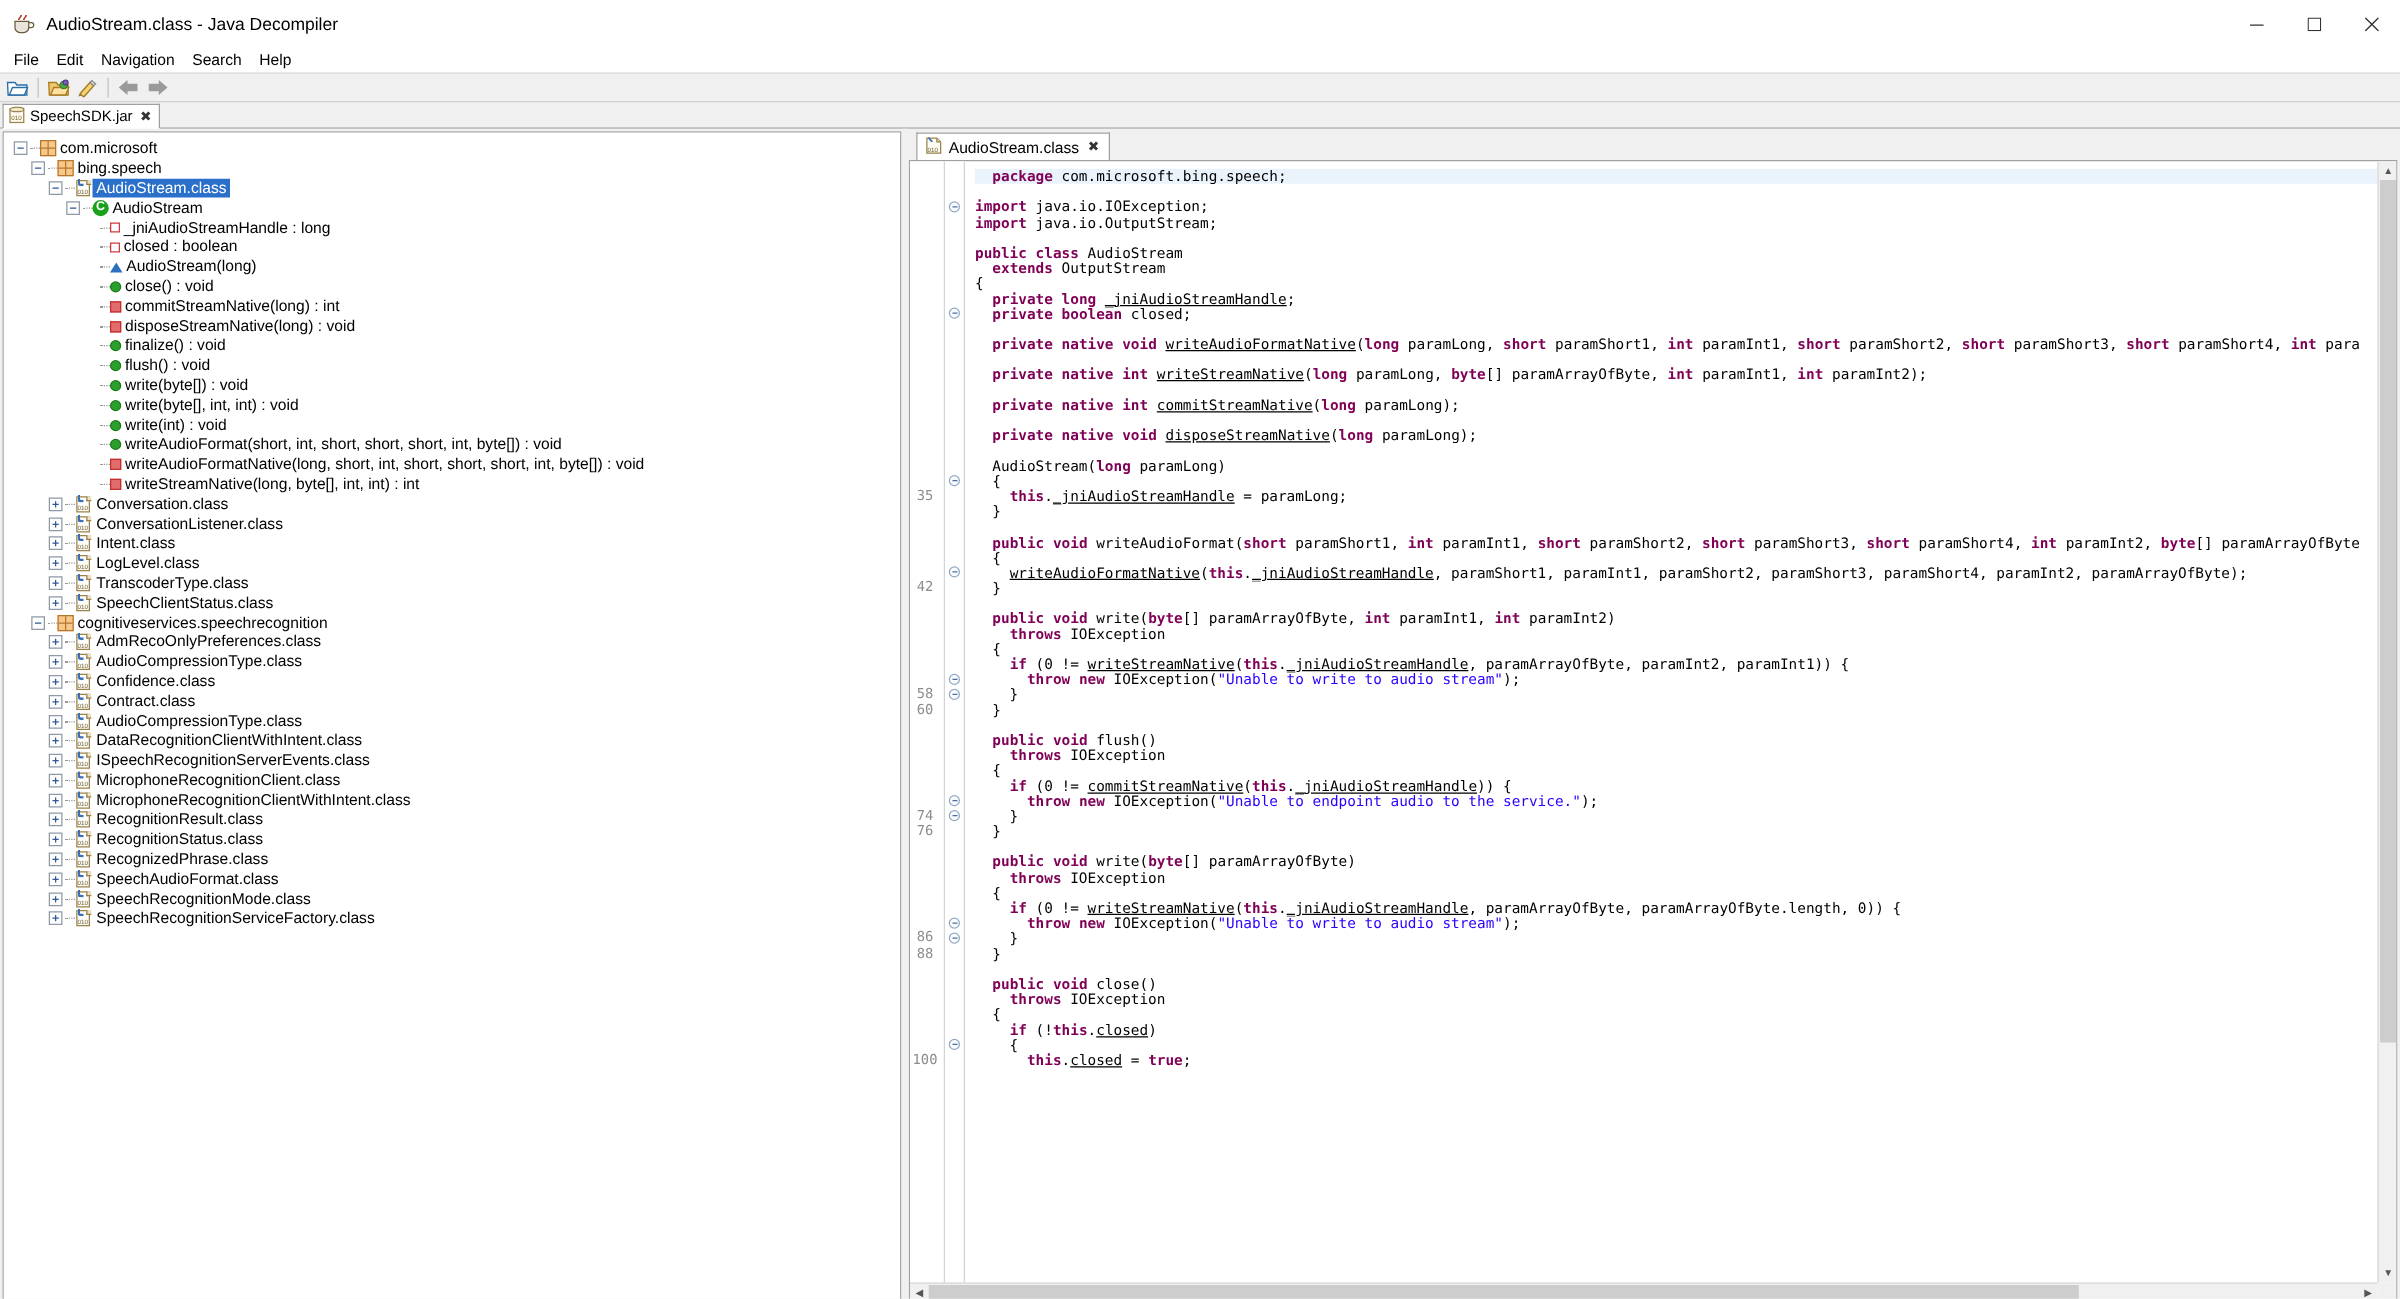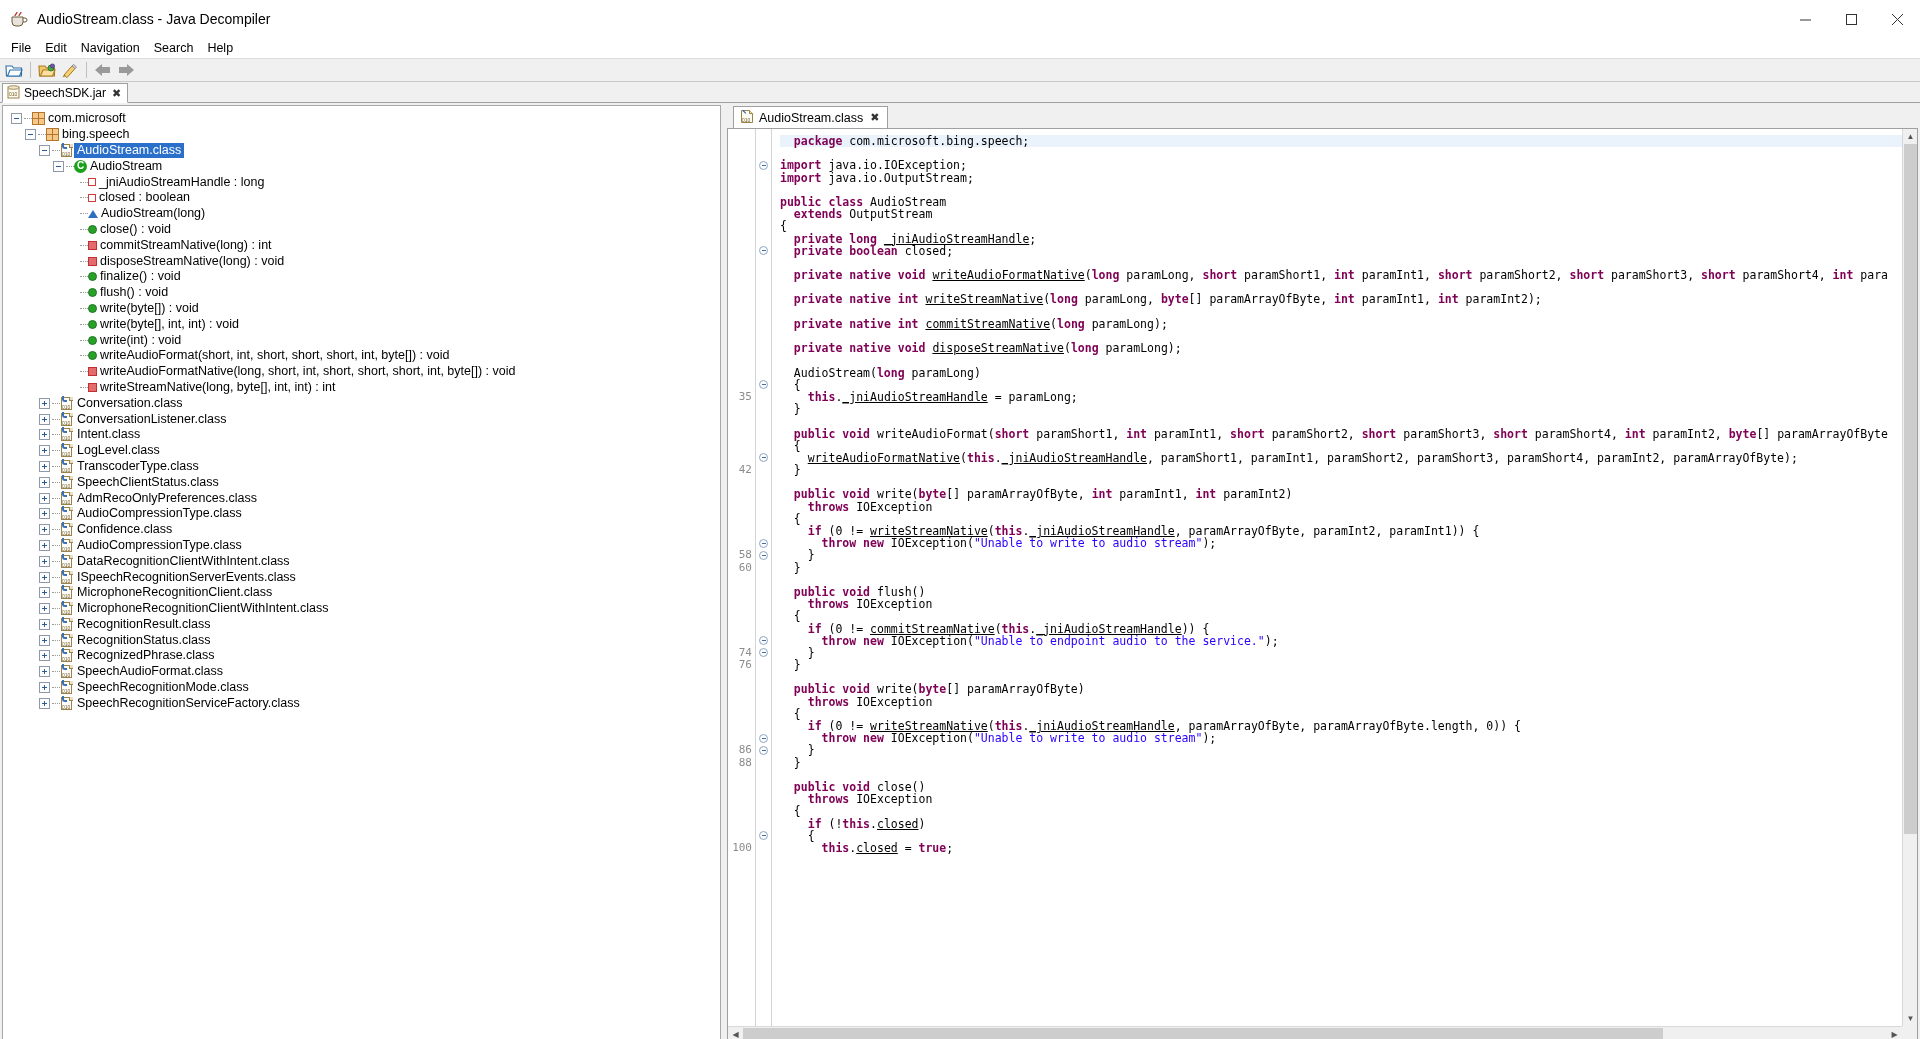--- a/index.html
+++ b/index.html
@@ -290,21 +290,21 @@
     border-right: 1px solid #d4d4d4;
     flex: 0 0 auto;
     position: relative;
     font-family: "DejaVu Sans Mono", monospace;
     font-size: 11px;
     color: #8c8c8c;
     padding-top: 6px;
   }
   .gutter .gl {
     height: 12.2px;
-    text-align: right;
+    text-align: center;
     padding-right: 3px;
     line-height: 12.2px;
   }
   .foldcol {
     width: 16px;
     background: #ffffff;
     border-right: 1px solid #d4d4d4;
     flex: 0 0 auto;
     padding-top: 6px;
     position: relative;
@@ -679,20 +679,27 @@
           <span class="dots"></span>
           <span class="ic ic-class">
             <span class="pg"></span>
             <span class="fold"></span>
             <span class="jhook"></span>
             <span class="bits">010</span>
           </span>
           <span class="tlabel">SpeechClientStatus.class</span>
         </div>
         <div class="trow">
+          <span class="spacer" style="width: 22px;"></span>
+          <span class="handle"></span>
+          <span class="dots"></span>
+          <span class="ic ic-pkg"></span>
+          <span class="tlabel">cognitiveservices.speechrecognition</span>
+        </div>
+        <div class="trow">
           <span class="spacer" style="width: 36px;"></span>
           <span class="handle plus"></span>
           <span class="dots"></span>
           <span class="ic ic-class">
             <span class="pg"></span>
             <span class="fold"></span>
             <span class="jhook"></span>
             <span class="bits">010</span>
           </span>
           <span class="tlabel">AdmRecoOnlyPreferences.class</span>
@@ -713,20 +720,32 @@
           <span class="spacer" style="width: 36px;"></span>
           <span class="handle plus"></span>
           <span class="dots"></span>
           <span class="ic ic-class">
             <span class="pg"></span>
             <span class="fold"></span>
             <span class="jhook"></span>
             <span class="bits">010</span>
           </span>
           <span class="tlabel">Confidence.class</span>
+        </div>
+        <div class="trow">
+          <span class="spacer" style="width: 36px;"></span>
+          <span class="handle plus"></span>
+          <span class="dots"></span>
+          <span class="ic ic-class">
+            <span class="pg"></span>
+            <span class="fold"></span>
+            <span class="jhook"></span>
+            <span class="bits">010</span>
+          </span>
+          <span class="tlabel">Contract.class</span>
         </div>
         <div class="trow">
           <span class="spacer" style="width: 36px;"></span>
           <span class="handle plus"></span>
           <span class="dots"></span>
           <span class="ic ic-class">
             <span class="pg"></span>
             <span class="fold"></span>
             <span class="jhook"></span>
             <span class="bits">010</span>

